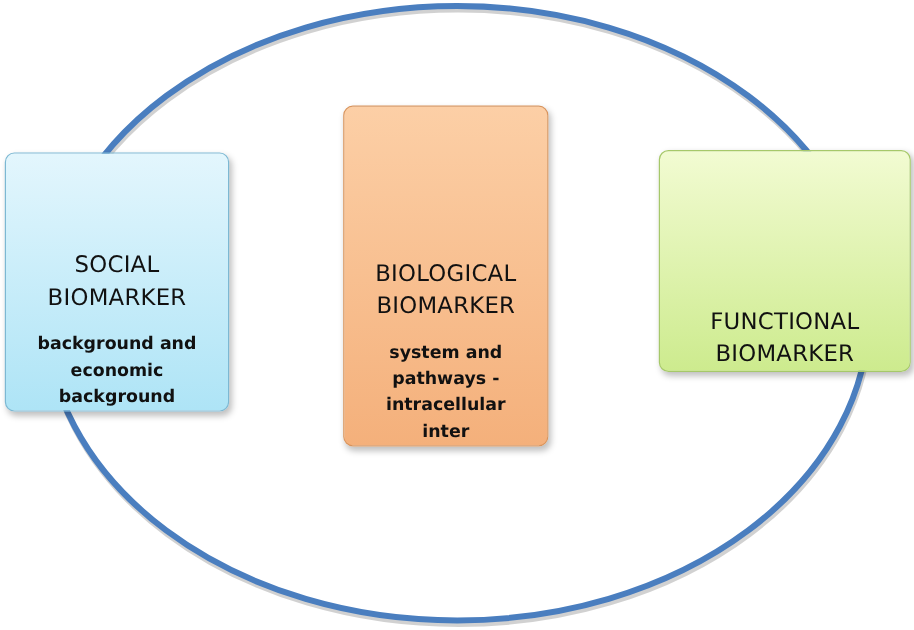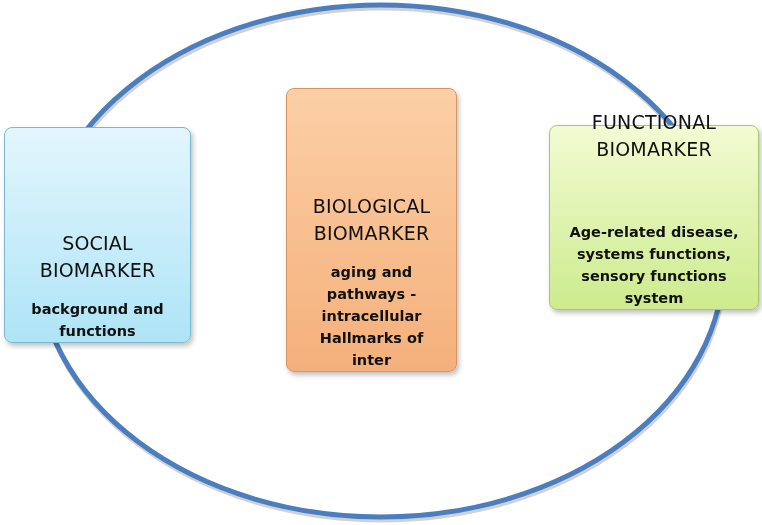--- a/index.html
+++ b/index.html
@@ -30,42 +30,36 @@
   <ellipse cx="381" cy="261" rx="343" ry="256" fill="none" stroke="#4a7ebf" stroke-width="5"></ellipse>
 </svg>
 
 <div class="box" id="social">
   <div class="title">
     <div>SOCIAL</div>
     <div>BIOMARKER</div>
   </div>
   <div class="desc">
     <div>background and</div>
-    <div>functions</div>
+    <div>economic</div>
+    <div>background</div>
   </div>
 </div>
 
 <div class="box" id="biological">
   <div class="title">
     <div>BIOLOGICAL</div>
     <div>BIOMARKER</div>
   </div>
   <div class="desc">
-    <div>aging and</div>
+    <div>system and</div>
     <div>pathways -</div>
     <div>intracellular</div>
-    <div>Hallmarks of</div>
     <div>inter</div>
   </div>
 </div>
 
 <div class="box" id="functional">
   <div class="title">
     <div>FUNCTIONAL</div>
     <div>BIOMARKER</div>
   </div>
-  <div class="desc">
-    <div>Age-related disease,</div>
-    <div>systems functions,</div>
-    <div>sensory functions</div>
-    <div>system</div>
-  </div>
 </div>
 
 </body></html>

